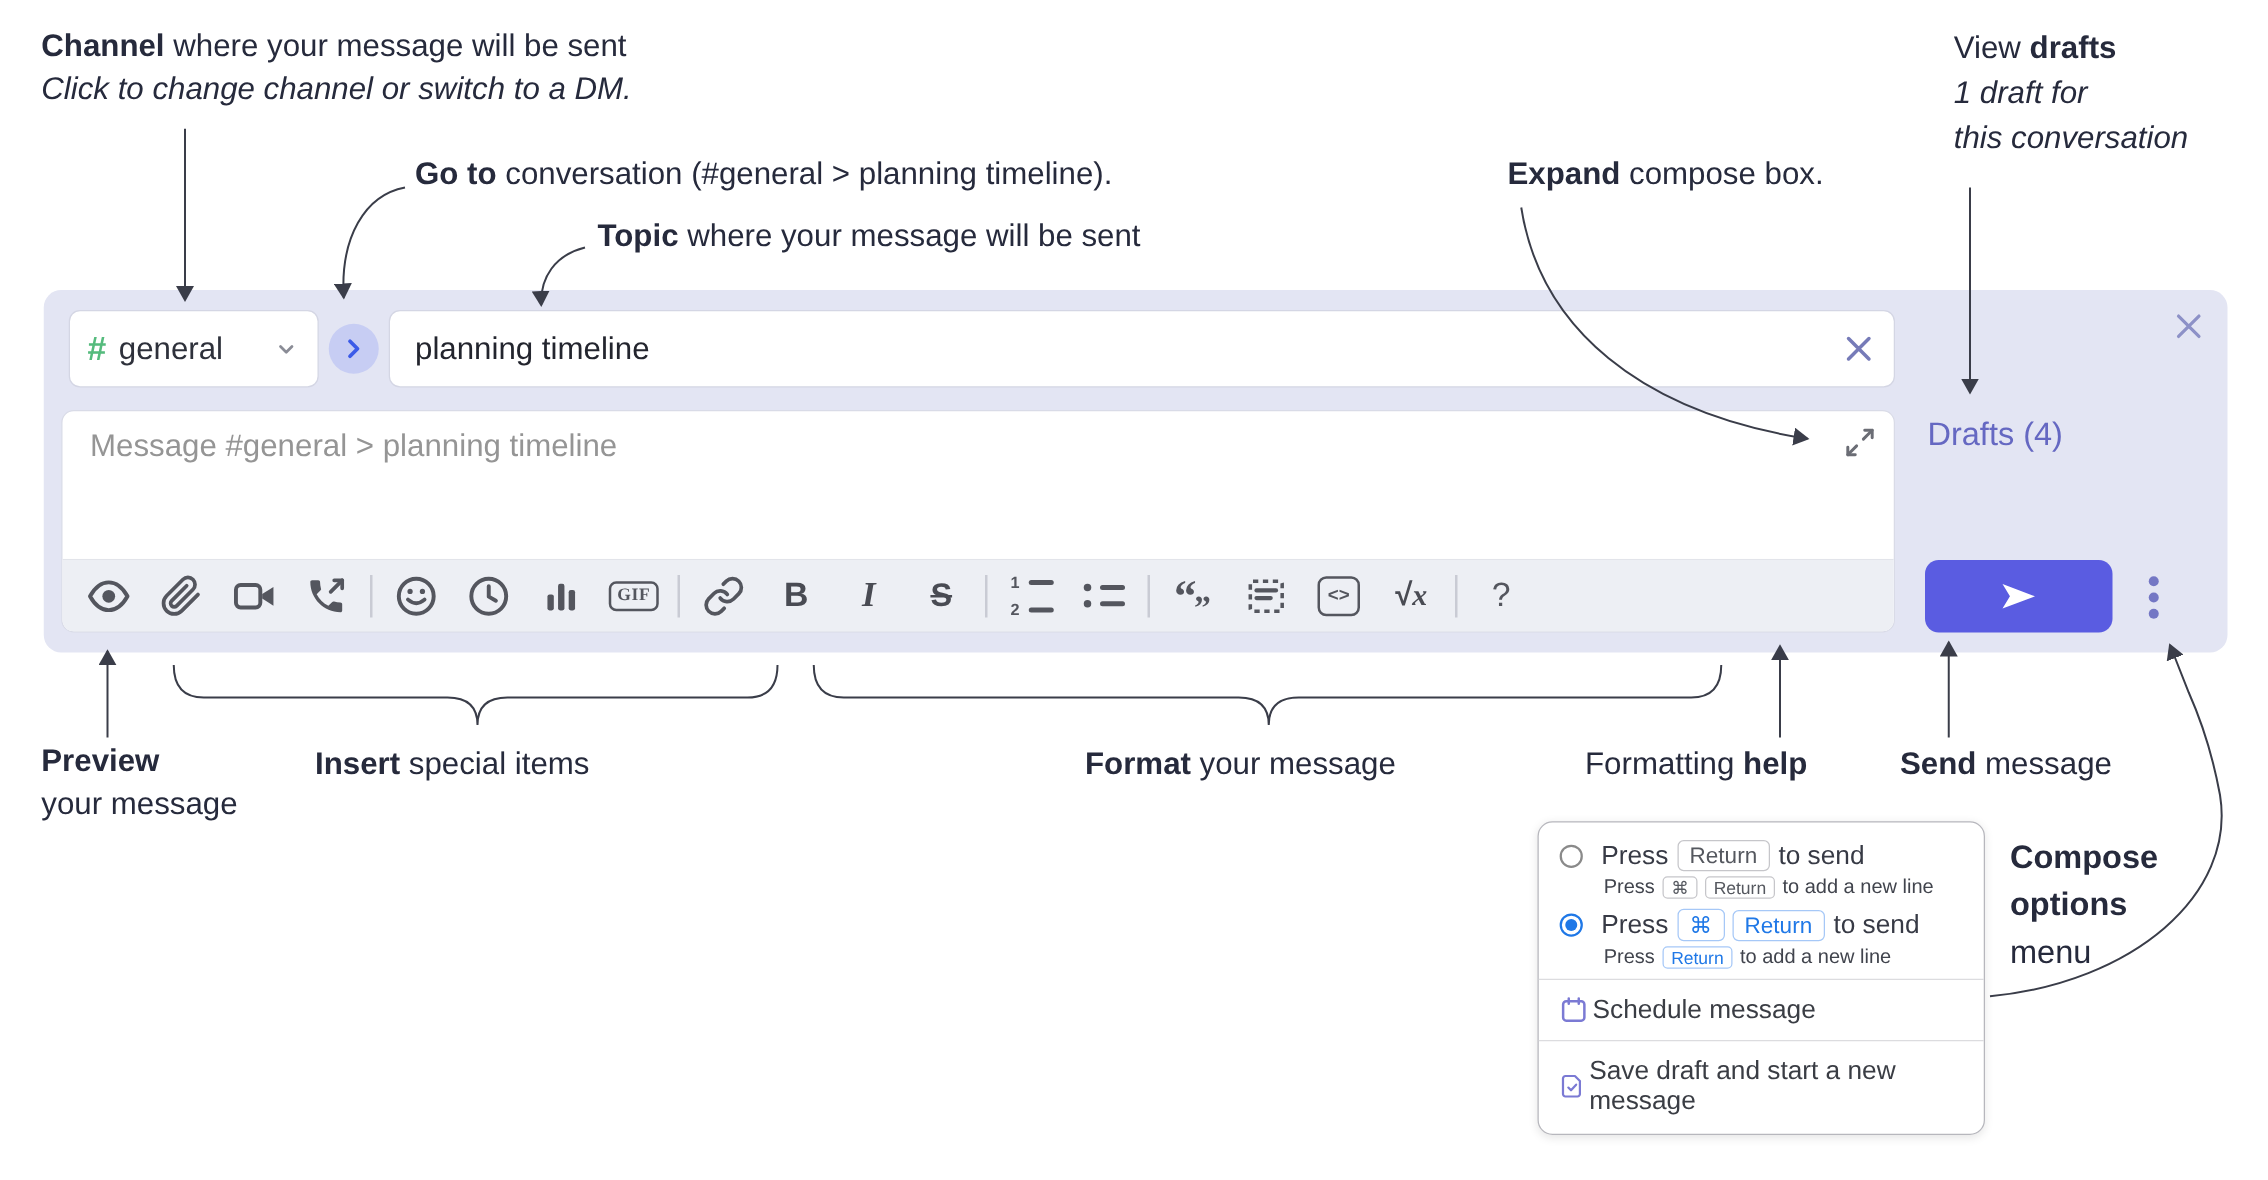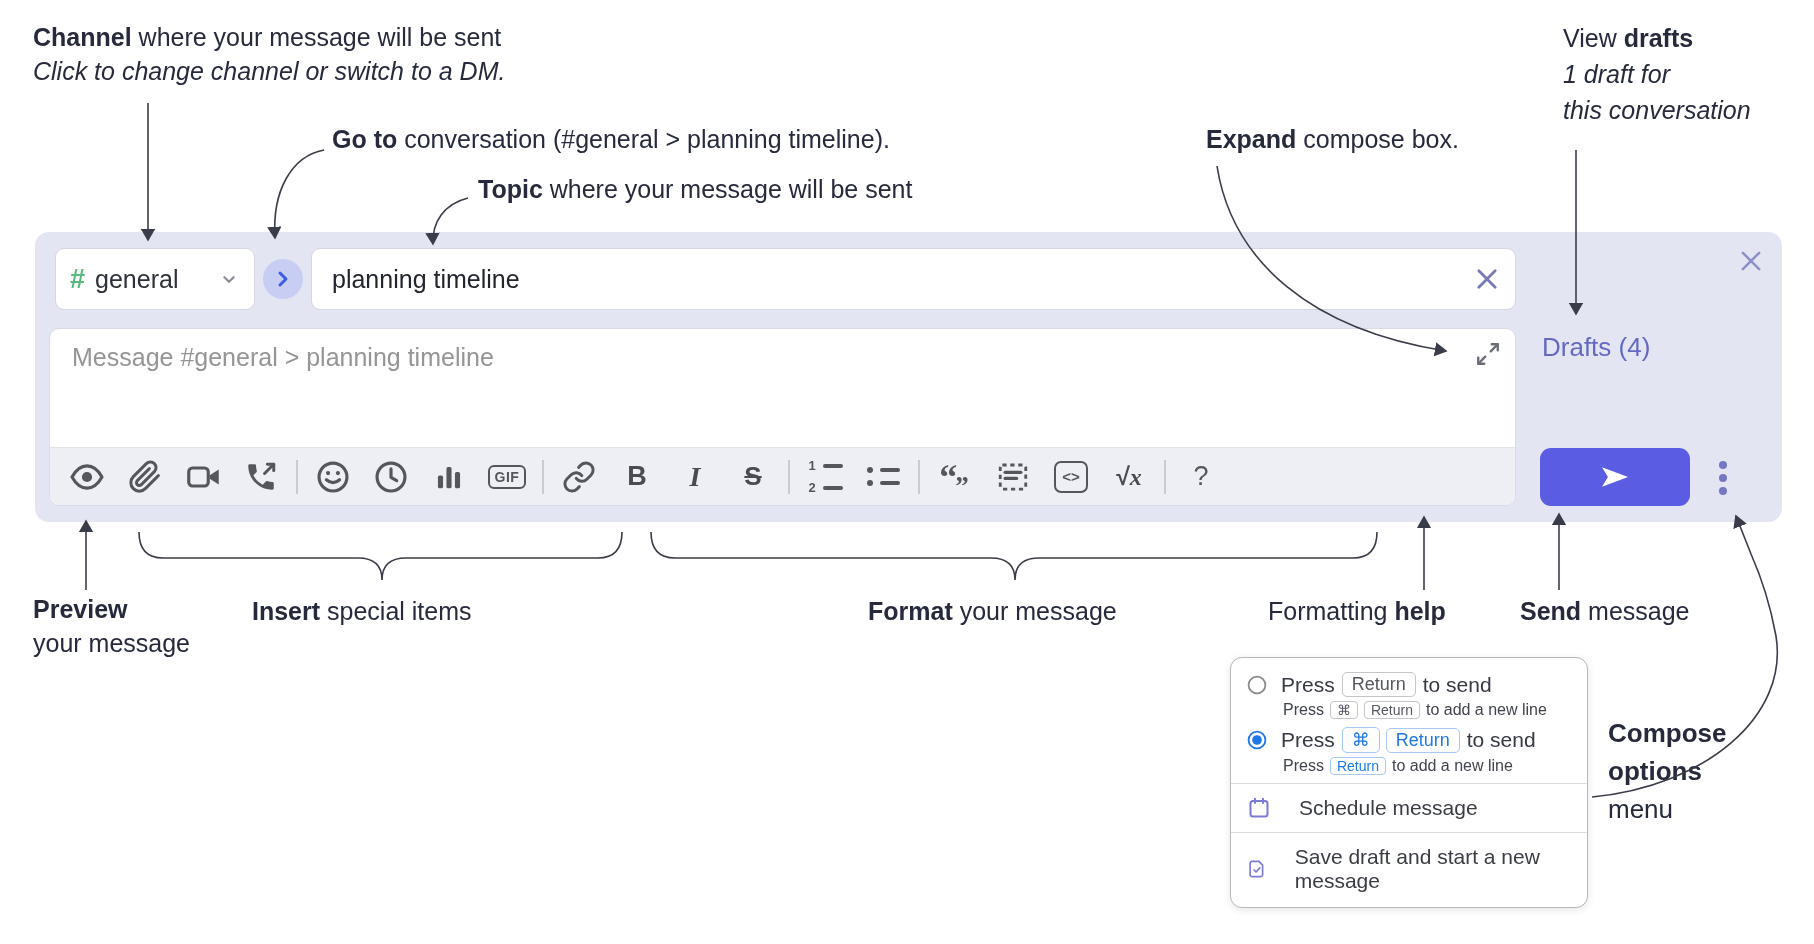--- a/index.html
+++ b/index.html
@@ -36,21 +36,21 @@
            border-top:1px solid #e2e4ea;border-radius:0 0 9px 9px;display:flex;
            align-items:center;padding-left:8px;box-sizing:border-box;}
   .tool{width:58px;height:48px;display:flex;align-items:center;justify-content:center;
            cursor:pointer;flex:0 0 auto;color:#54565e;}
   .tb-div{width:2px;height:34px;background:#c9cbd4;margin:0 6px;flex:0 0 auto;}
   .ic{stroke:#54565e;fill:none;stroke-width:2.1;stroke-linecap:round;stroke-linejoin:round;}
   .b-label{font-size:27px;font-weight:700;color:#494b53;}
   .i-label{font-size:28px;font-style:italic;font-family:"Liberation Serif",serif;color:#494b53;font-weight:600;}
   .s-label{font-size:26px;font-weight:600;color:#494b53;text-decoration:line-through;}
   .gif-box{border:2.4px solid #54565e;border-radius:6px;padding:2px 5px;font-size:14px;
-           font-weight:700;letter-spacing:.5px;color:#54565e;}
+           font-weight:700;letter-spacing:.5px;color:#54565e;font-family:Liberation Serif, serif;}
   .code-box{border:2.4px solid #54565e;border-radius:7px;width:30px;height:28px;display:flex;
            align-items:center;justify-content:center;font-size:15px;font-weight:700;color:#54565e;}
   .help-label{font-size:27px;color:#54565e;}
   .ol-icon,.ul-icon{display:flex;flex-direction:column;gap:7px;}
   .lr{display:flex;align-items:center;gap:6px;}
   .lr i{font-style:normal;font-size:13px;font-weight:700;color:#54565e;width:9px;text-align:center;}
   .lr .dot{width:6px;height:6px;border-radius:50%;background:#54565e;margin:0 1px;}
   .lr .bar{width:20px;height:4px;border-radius:2px;background:#54565e;}
   .quote-icon{font-family:"Liberation Serif",serif;font-weight:700;color:#54565e;}
   .quote-icon .q1{font-size:36px;}
@@ -70,21 +70,21 @@
   .opt-main{display:flex;align-items:center;font-size:21px;color:#373a45;margin-top:4px;}
   .opt-main .txt{margin:0 4px;}
   .radio{margin-right:10px;flex:0 0 auto;display:flex;}
   .opt-sub{margin:4px 0 8px 33px;font-size:16px;color:#41444d;display:flex;align-items:center;}
   .opt-sub .txt{margin:0 3px;}
   kbd{font-family:"Liberation Sans",sans-serif;border:1px solid #c6c6ca;border-radius:5px;
       padding:1px 9px;background:#fff;color:#55585f;font-size:18px;margin:0 3px;}
   kbd.small{font-size:14px;padding:0 6px;border-radius:4px;}
   kbd.blue{border-color:#a6c8f7;color:#1f78e7;}
   .sep{border:none;border-top:1px solid #dcdcdf;margin:8px -16px;}
-  .mi{display:flex;align-items:center;gap:28px;font-size:21px;color:#3a3d44;padding:4px 0;cursor:pointer;}
+  .mi{display:flex;align-items:center;gap:3px;font-size:21px;color:#3a3d44;padding:4px 0;cursor:pointer;}
   .p-ic{stroke:#7b7ad4;fill:none;stroke-width:2;stroke-linecap:round;stroke-linejoin:round;}
   
   .overlay{position:absolute;left:0;top:0;width:1814px;height:944px;pointer-events:none;}
 </style>
 </head>
 <body>
 
 <div class="canvas">
 
   <div class="ann" style="left:33px;top:20px;">
@@ -114,21 +114,21 @@
   </div>
   <div class="ann" style="left:868px;top:594px;">
     <b>Format</b><span> your message</span>
   </div>
   <div class="ann" style="left:1268px;top:594px;">
     <span>Formatting </span><b>help</b>
   </div>
   <div class="ann" style="left:1520px;top:594px;">
     <b>Send</b><span> message</span>
   </div>
-  <div class="ann" style="left:1608px;top:666px;line-height:38px;font-size:26px;margin-top:48px;">
+  <div class="ann" style="left:1608px;top:666px;line-height:38px;font-size:26px;">
     <div><b>Compose</b></div>
     <div><b>options</b></div>
     <div>menu</div>
   </div>
 
   <div class="compose">
 
     <div class="channel-btn">
       <span class="hash">#</span>
       <span class="channel-name">general</span>

